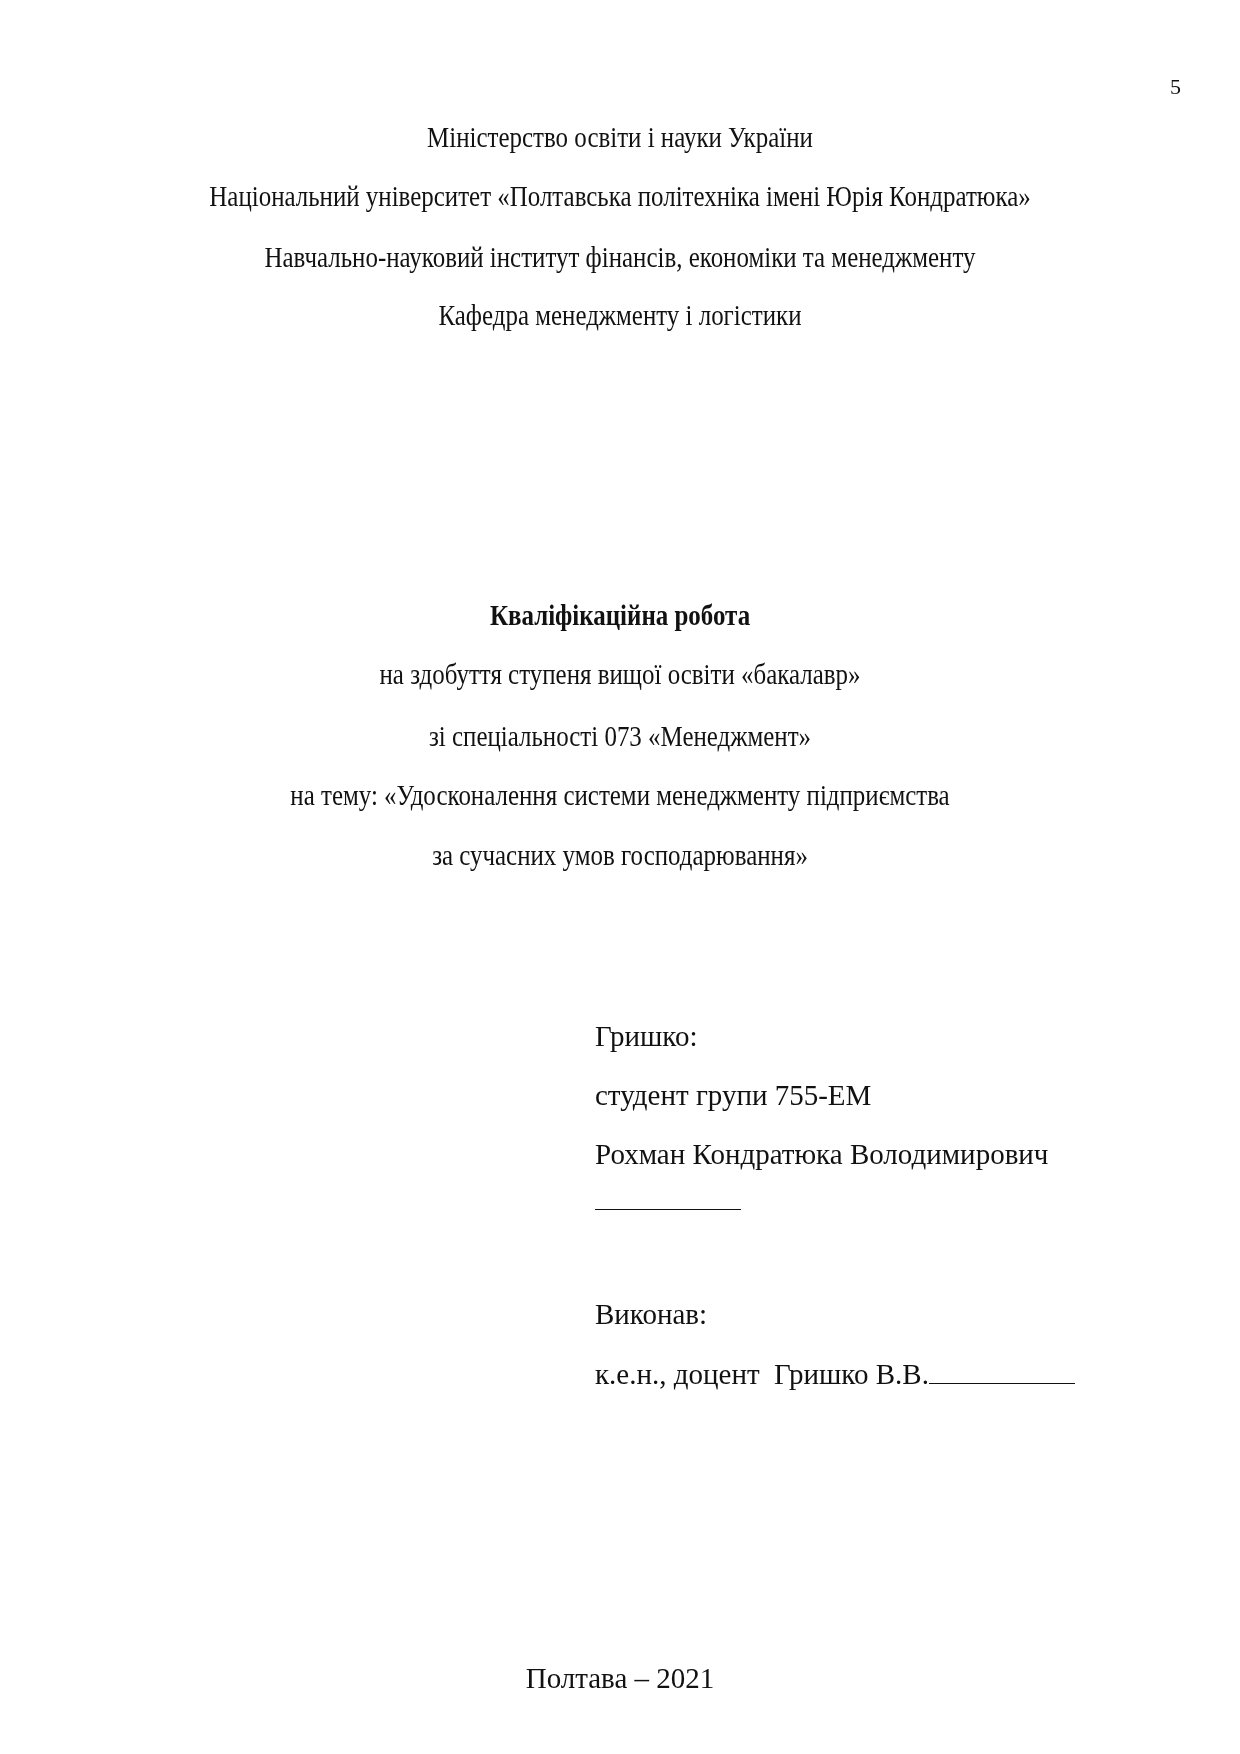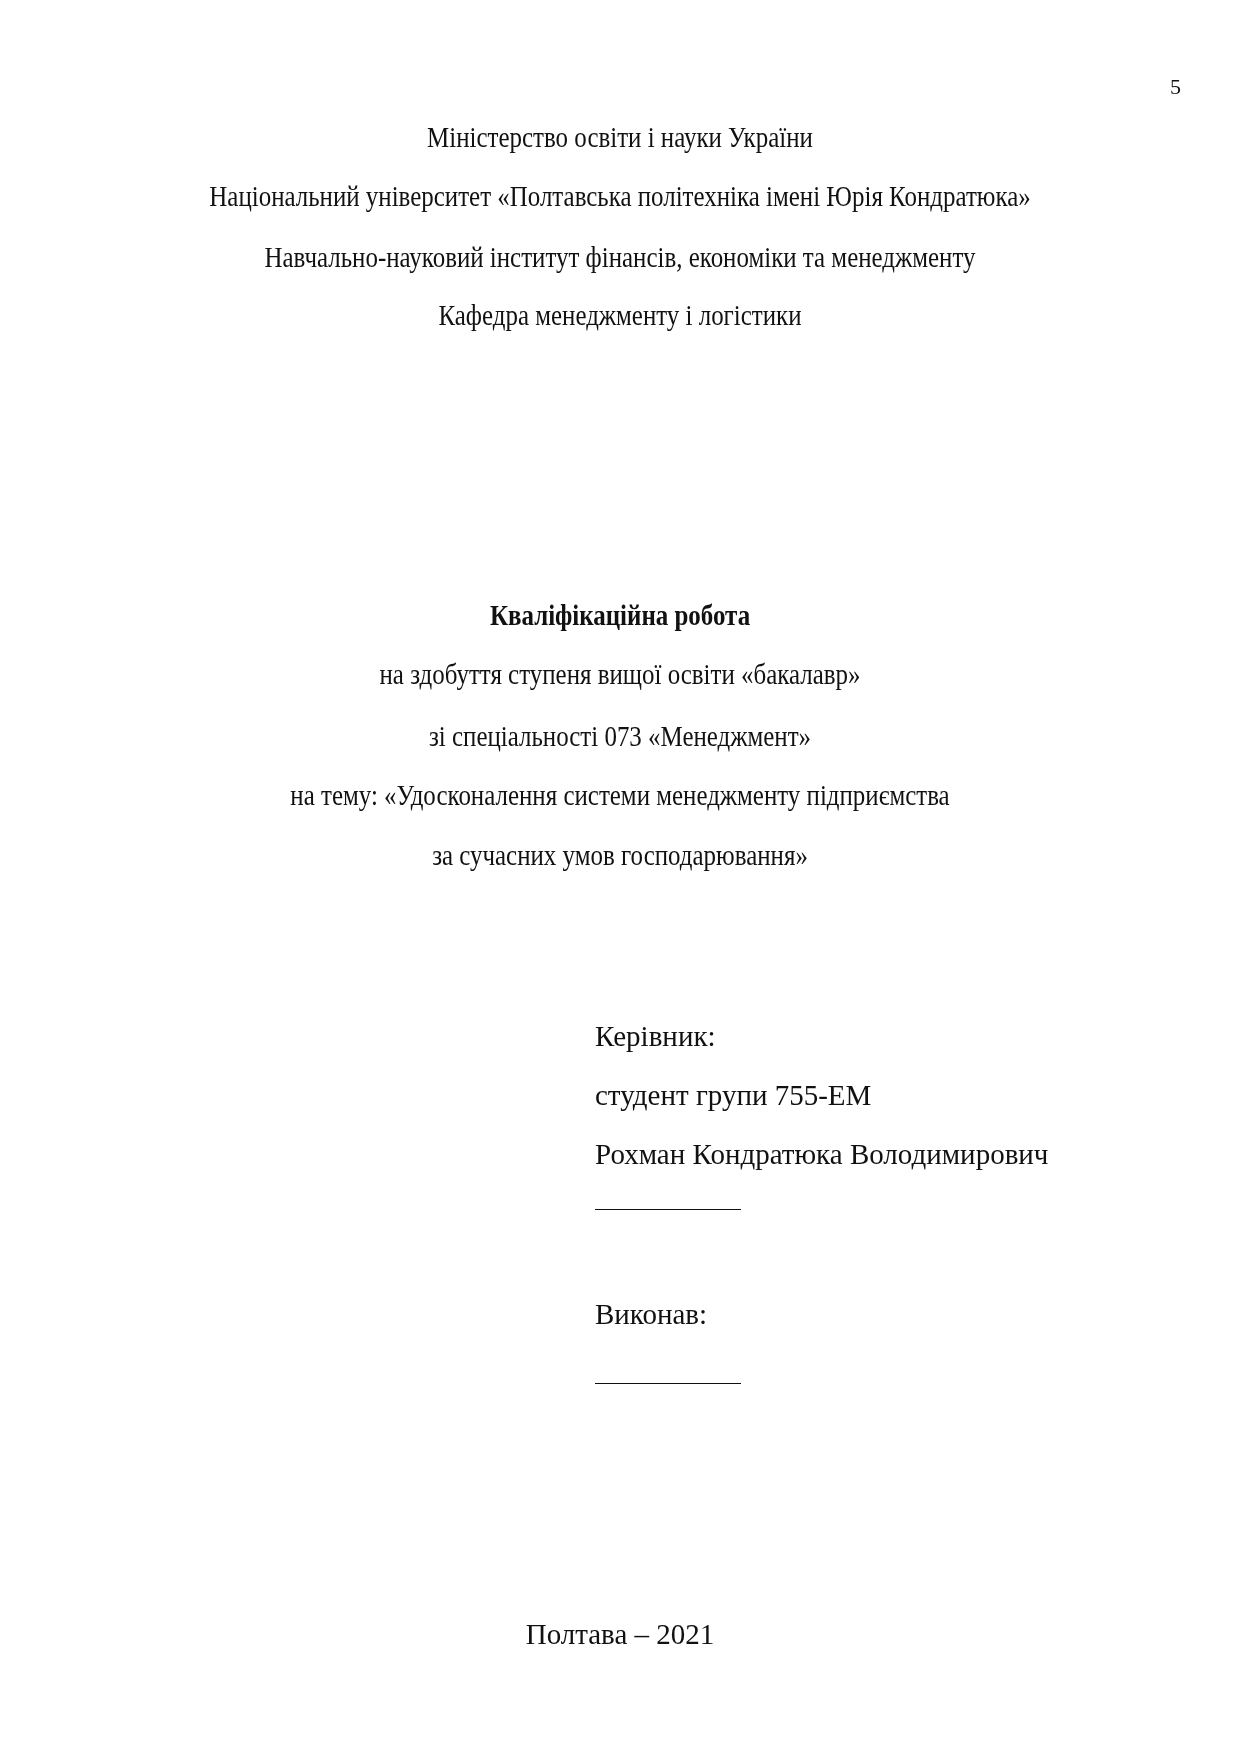--- a/index.html
+++ b/index.html
@@ -21,21 +21,21 @@
 <div class="center narrow" style="top:178px">Національний університет «Полтавська політехніка імені Юрія Кондратюка»</div>
 <div class="center narrow" style="top:239px">Навчально-науковий інститут фінансів, економіки та менеджменту</div>
 <div class="center narrow" style="top:297px">Кафедра менеджменту і логістики</div>
 
 <div class="center narrow title" style="top:597px">Кваліфікаційна робота</div>
 <div class="center narrow" style="top:656px">на здобуття ступеня вищої освіти «бакалавр»</div>
 <div class="center narrow" style="top:718px">зі спеціальності 073 «Менеджмент»</div>
 <div class="center narrow" style="top:777px">на тему: «Удосконалення системи менеджменту підприємства</div>
 <div class="center narrow" style="top:837px">за сучасних умов господарювання»</div>
 
-<div class="right" style="top:1018px">Керівник:</div>
+<div class="right" style="top:1018px">Гришко:</div>
 <div class="right" style="top:1077px">студент групи 755-ЕМ</div>
 <div class="right" style="top:1136px">Рохман Кондратюка Володимирович</div>
 <div class="right" style="top:1182px"><span class="line" style="width:146px"></span></div>
 
 <div class="right" style="top:1296px">Виконав:</div>
-<div class="right" style="top:1356px"><span class="line" style="width:146px"></span></div>
+<div class="right" style="top:1356px"><span style="white-space:pre">к.е.н., доцент  Гришко В.В.</span><span class="line" style="width:146px"></span></div>
 
-<div class="center" style="top:1616px">Полтава – 2021</div>
+<div class="center" style="top:1660px">Полтава – 2021</div>
 
 </body></html>

